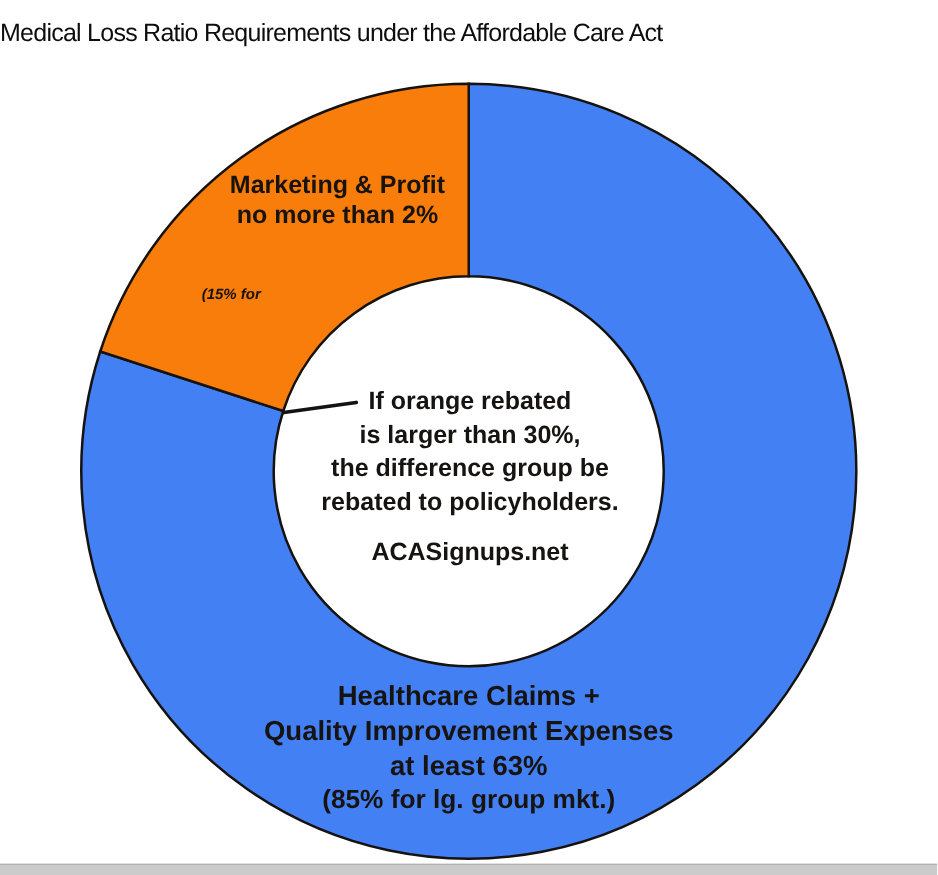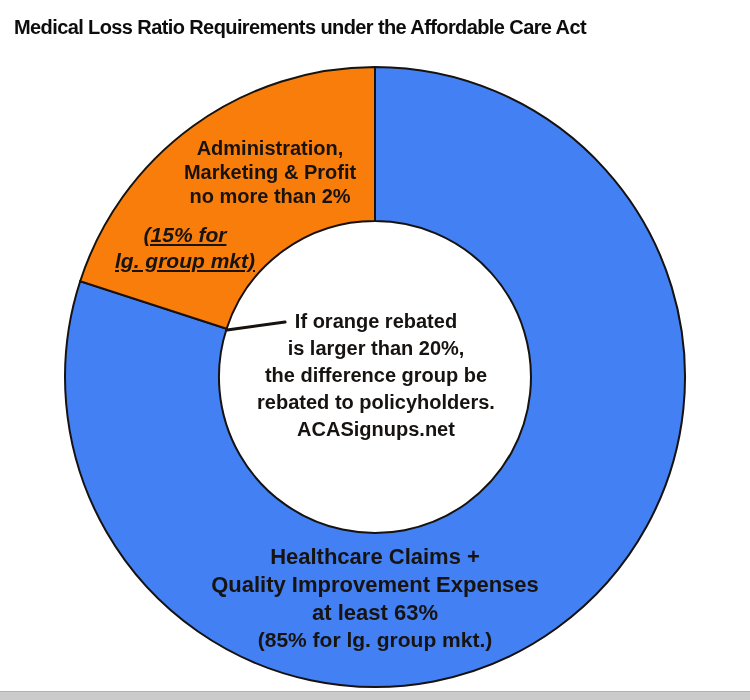--- a/index.html
+++ b/index.html
@@ -2,31 +2,31 @@
 <html><head>
 <meta charset="utf-8">
 <style>
   html,body { margin:0; padding:0; background:#ffffff; }
   .canvas {
     position:relative; width:750px; height:700px; overflow:hidden;
     background:#ffffff; font-family:"Liberation Sans", sans-serif;
   }
   .chart-title {
     position:absolute; top:16px; left:0; width:600px;
-    text-align:center; font-weight:bold; font-size:20px;
+    text-align:left; font-weight:normal; font-size:20px;
     letter-spacing:-0.6px; color:#0d0d0d; white-space:nowrap;
   }
   svg.donut { position:absolute; left:0; top:0; display:block; }
   svg.donut path.slice { stroke:#15120f; stroke-width:2; }
   svg.donut path.pointer { stroke:#15120f; stroke-width:3; fill:none; stroke-linecap:round; }
   .lbl { position:absolute; text-align:center; color:#161310; font-weight:bold; }
   .lbl-orange   { left:128px; top:136px; width:284px; font-size:20px; line-height:24px; }
-  .lbl-orange-sub { left:80px; top:222px; width:210px; font-size:21px; line-height:26px; font-style:italic;text-decoration:underline; }
+  .lbl-orange-sub { left:80px; top:222px; width:210px; font-size:12px; line-height:26px; font-style:italic; }
   .lbl-center   { left:221px; top:308px; width:310px; font-size:20px; line-height:27px; }
-  .lbl-center .source-line { }
+  .lbl-center .source-line { margin-top:13px; }
   .lbl-blue     { left:159px; top:543px; width:432px; font-size:22px; line-height:28px; }
   .lbl-blue .sub-line { font-size:21px; line-height:26px; }
   .bottom-bar {
     position:absolute; left:0; bottom:0; width:750px; height:8px;
     background:#cbcbcb; border-top:1px solid #b2b2b2;
   }
 </style>
 </head>
 <body>
 
@@ -37,33 +37,31 @@
   <svg class="donut" width="750" height="700" viewBox="0 0 750 700">
 
     <path class="slice" d="M 375,67 A 310,310 0 1 1 80.2,281.2 L 226.6,328.8 A 156,156 0 1 0 375,221 Z" fill="#4380F4"></path>
 
     <path class="slice" d="M 375,67 A 310,310 0 0 0 80.2,281.2 L 226.6,328.8 A 156,156 0 0 1 375,221 Z" fill="#F87D0A"></path>
 
     <path class="pointer" d="M 227,330 L 285,322"></path>
   </svg>
 
   <div class="lbl lbl-orange">
-    <div>Administration,</div>
     <div>Marketing &amp; Profit</div>
     <div>no more than 2%</div>
   </div>
 
   <div class="lbl lbl-orange-sub">
     <div>(15% for</div>
-    <div>lg. group mkt)</div>
   </div>
 
   <div class="lbl lbl-center">
     <div>If orange rebated</div>
-    <div>is larger than 20%,</div>
+    <div>is larger than 30%,</div>
     <div>the difference group be</div>
     <div>rebated to policyholders.</div>
     <div class="source-line">ACASignups.net</div>
   </div>
 
   <div class="lbl lbl-blue">
     <div>Healthcare Claims +</div>
     <div>Quality Improvement Expenses</div>
     <div>at least 63%</div>
     <div class="sub-line">(85% for lg. group mkt.)</div>

